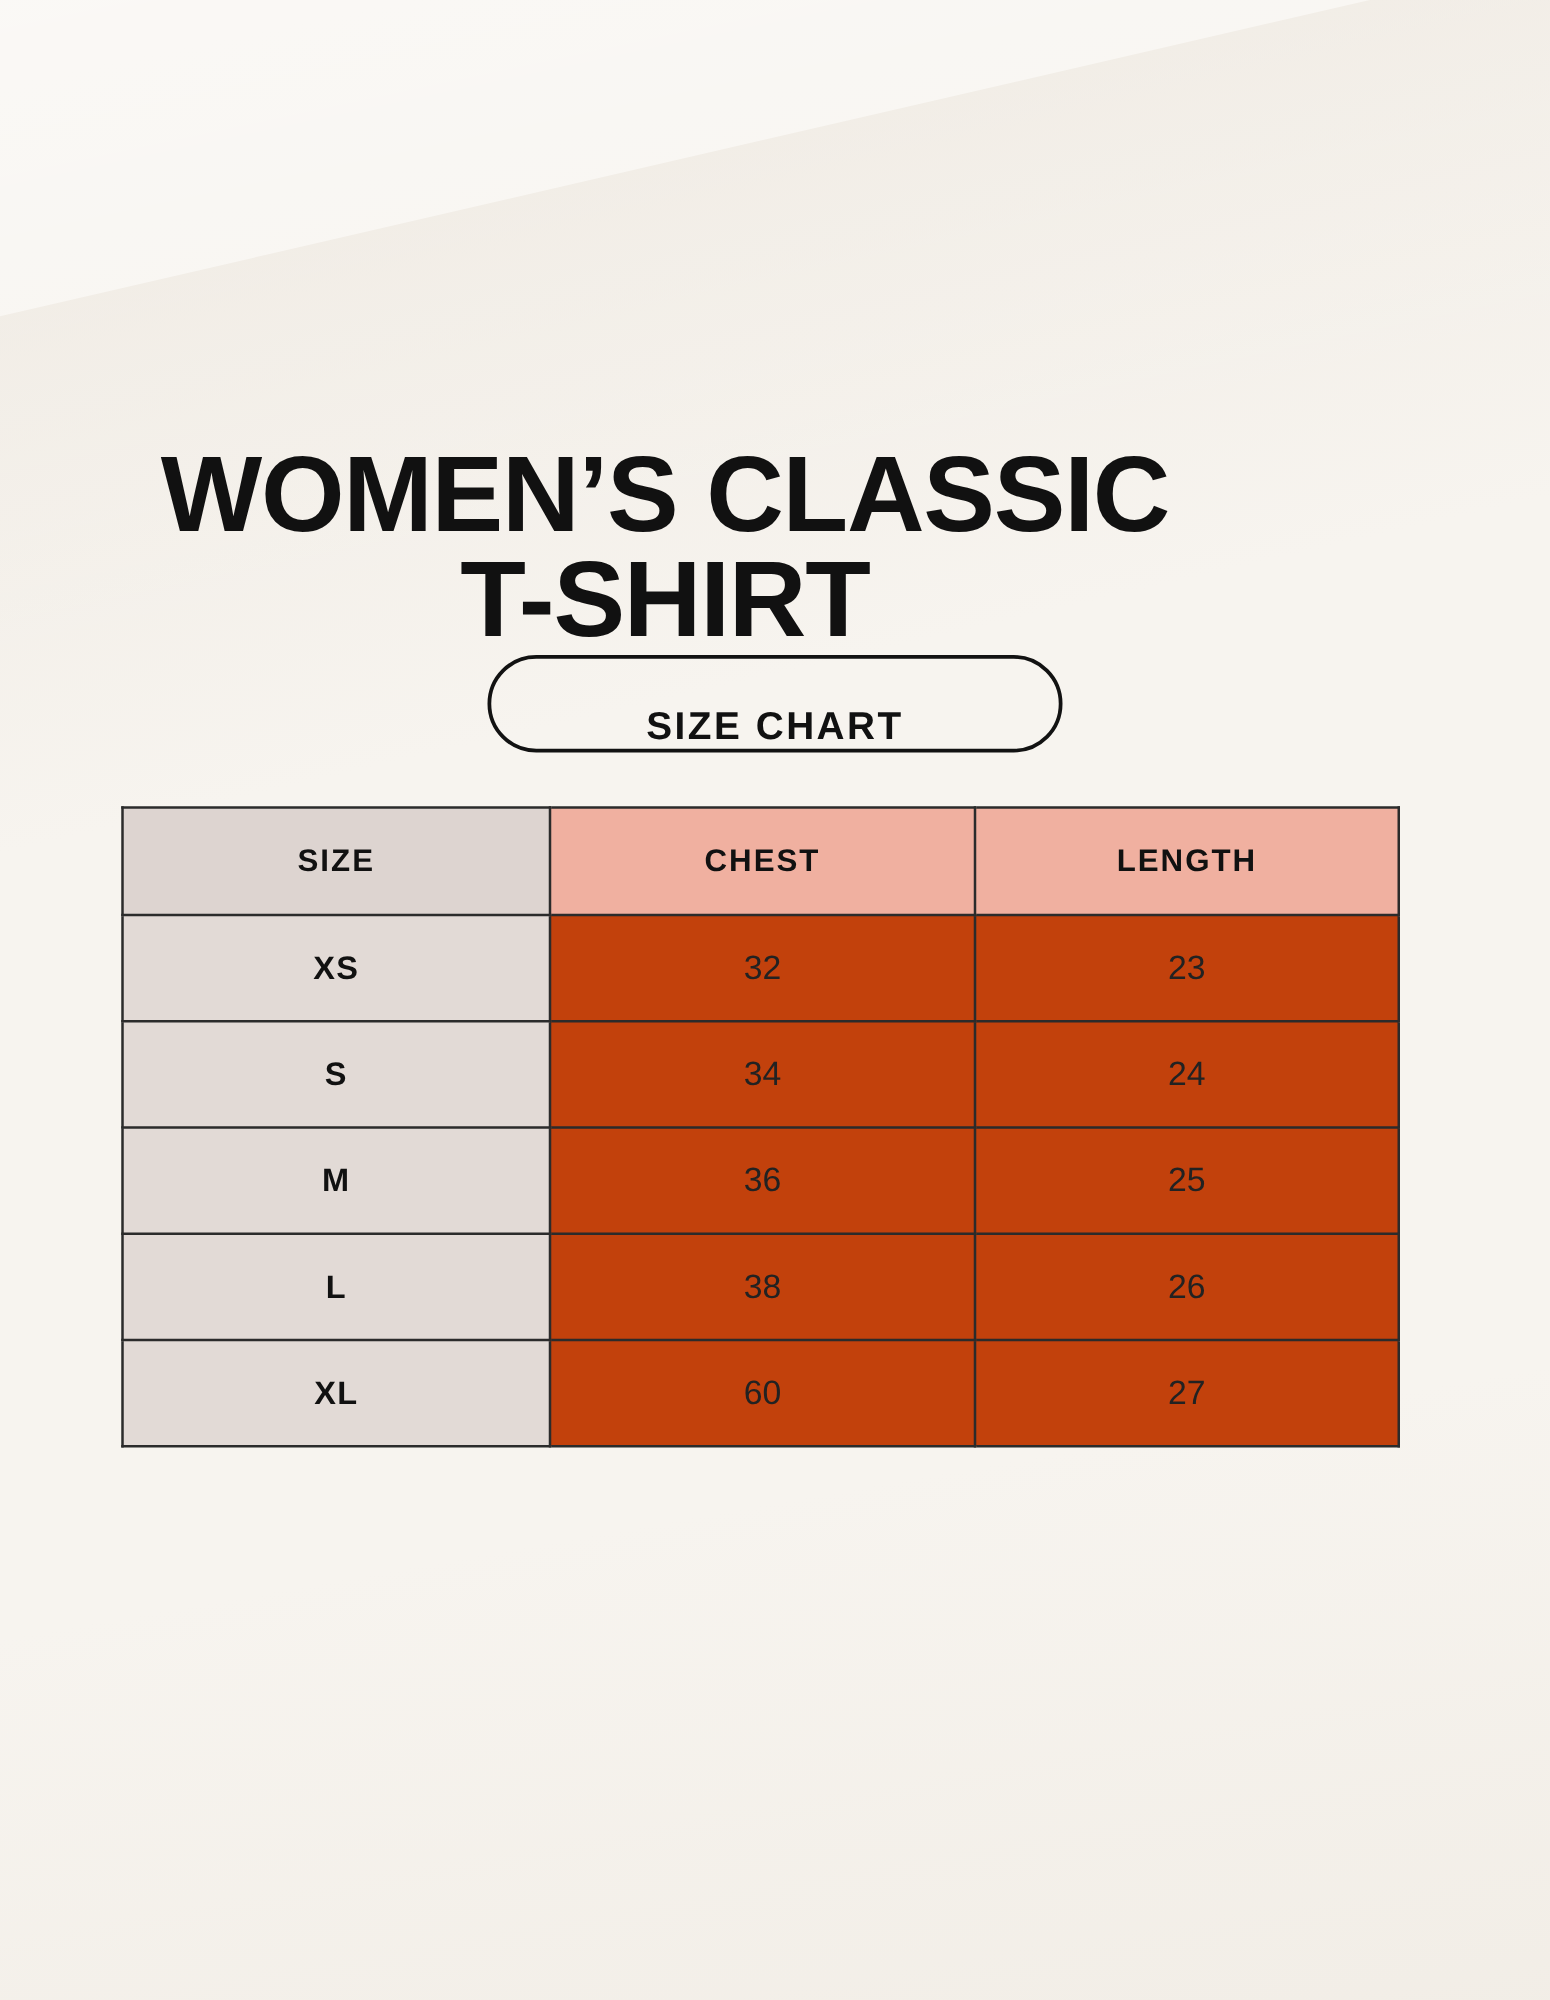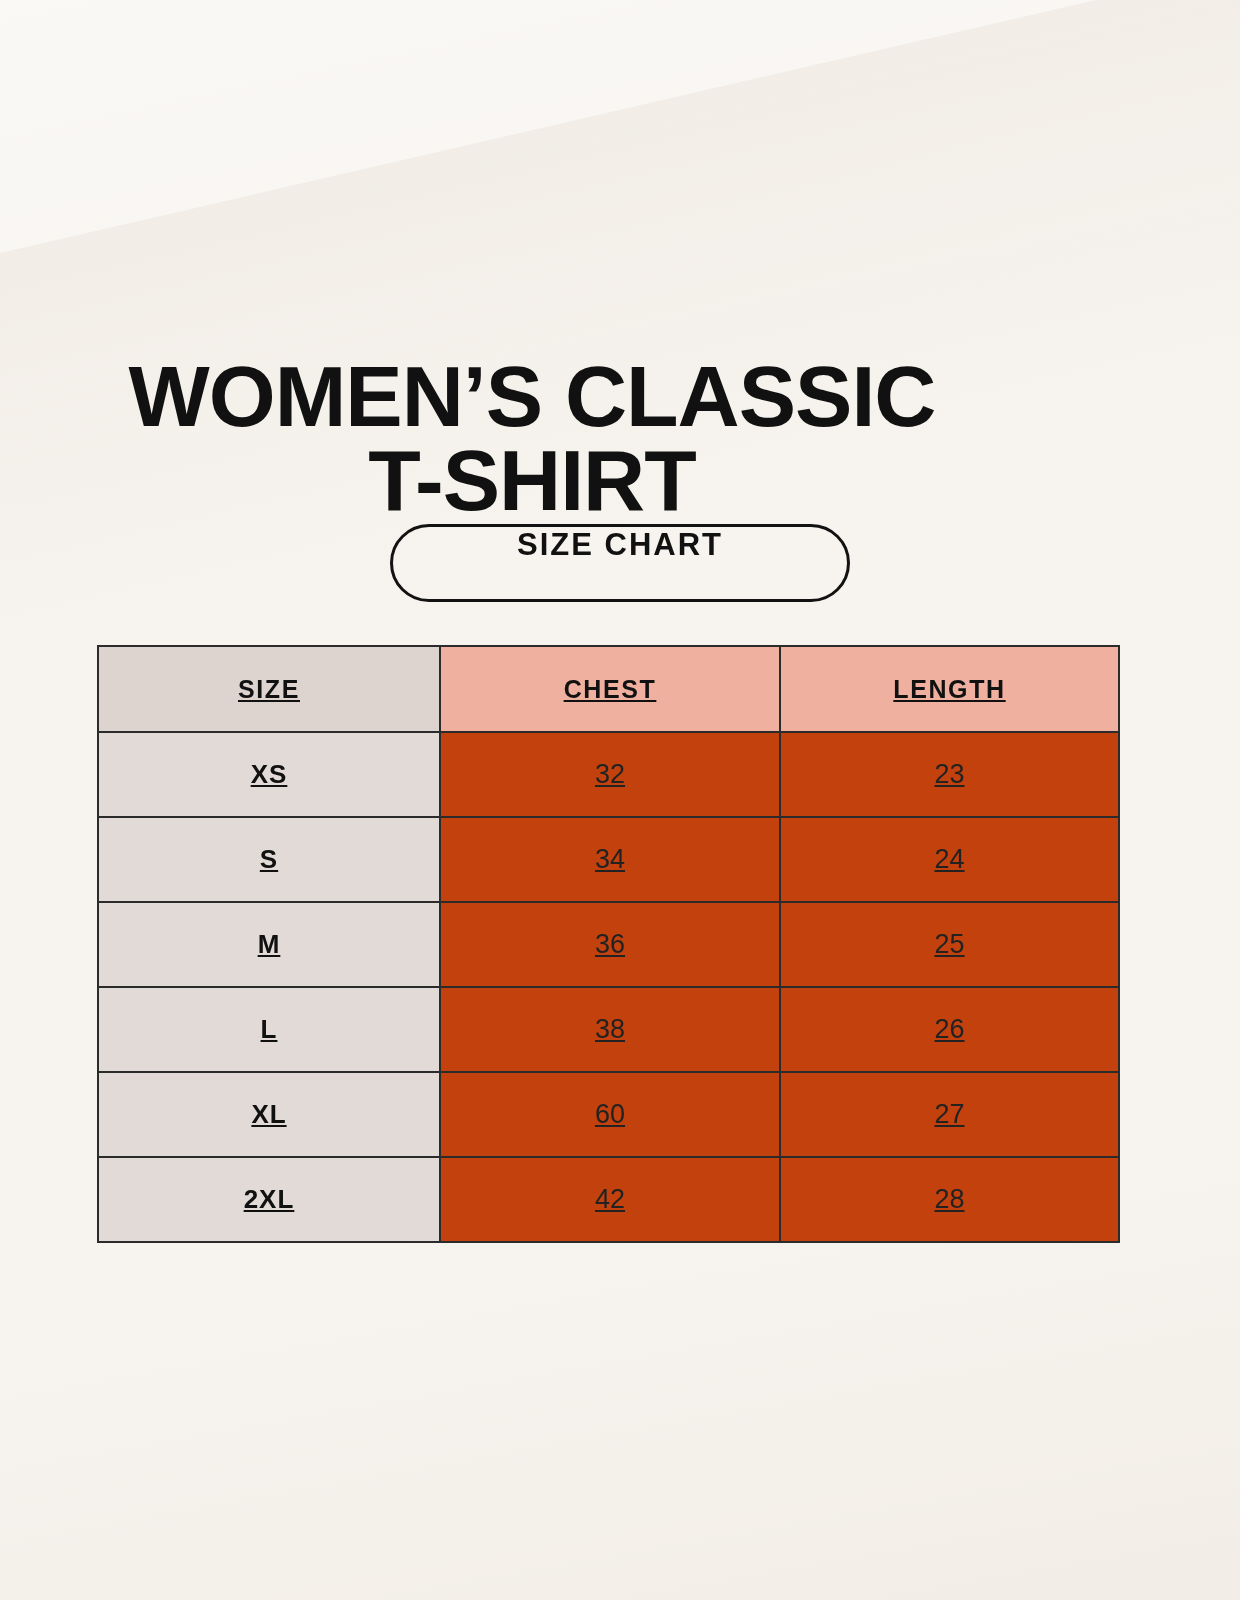--- a/index.html
+++ b/index.html
@@ -74,21 +74,21 @@
   .pill {
     position: absolute;
     top: 524px;
     left: 50%;
     transform: translateX(-50%);
     width: 460px;
     height: 78px;
     border: 3px solid #121212;
     border-radius: 39px;
     display: flex;
-    align-items: flex-start;
+    align-items: flex-end;
     justify-content: center;
     background: transparent;
     box-sizing: border-box;
   }
   .pill-label {
     font-size: 31px;
     font-weight: 600;
     letter-spacing: 2px;
     color: #111111;
   }
@@ -101,21 +101,20 @@
   }
   table.size-table {
     border-collapse: collapse;
     width: 1021px;
     table-layout: fixed;
   }
   table.size-table td, table.size-table th {
     border: 2px solid #2b2b2b;
     text-align: center;
     box-sizing: border-box;
-    text-decoration: underline;
   }
   col.c-size { width: 342px; }
   col.c-chest { width: 340px; }
   col.c-length { width: 339px; }
 
   thead th {
     height: 86px;
     font-size: 25px;
     font-weight: 700;
     letter-spacing: 1.6px;
@@ -200,22 +199,17 @@
         <tr>
           <td class="cell-size">L</td>
           <td class="cell-val">38</td>
           <td class="cell-val">26</td>
         </tr>
         <tr>
           <td class="cell-size">XL</td>
           <td class="cell-val">60</td>
           <td class="cell-val">27</td>
         </tr>
-        <tr>
-          <td class="cell-size">2XL</td>
-          <td class="cell-val">42</td>
-          <td class="cell-val">28</td>
-        </tr>
       </tbody>
     </table>
   </div>
 
 </div>
 
 </body></html>

